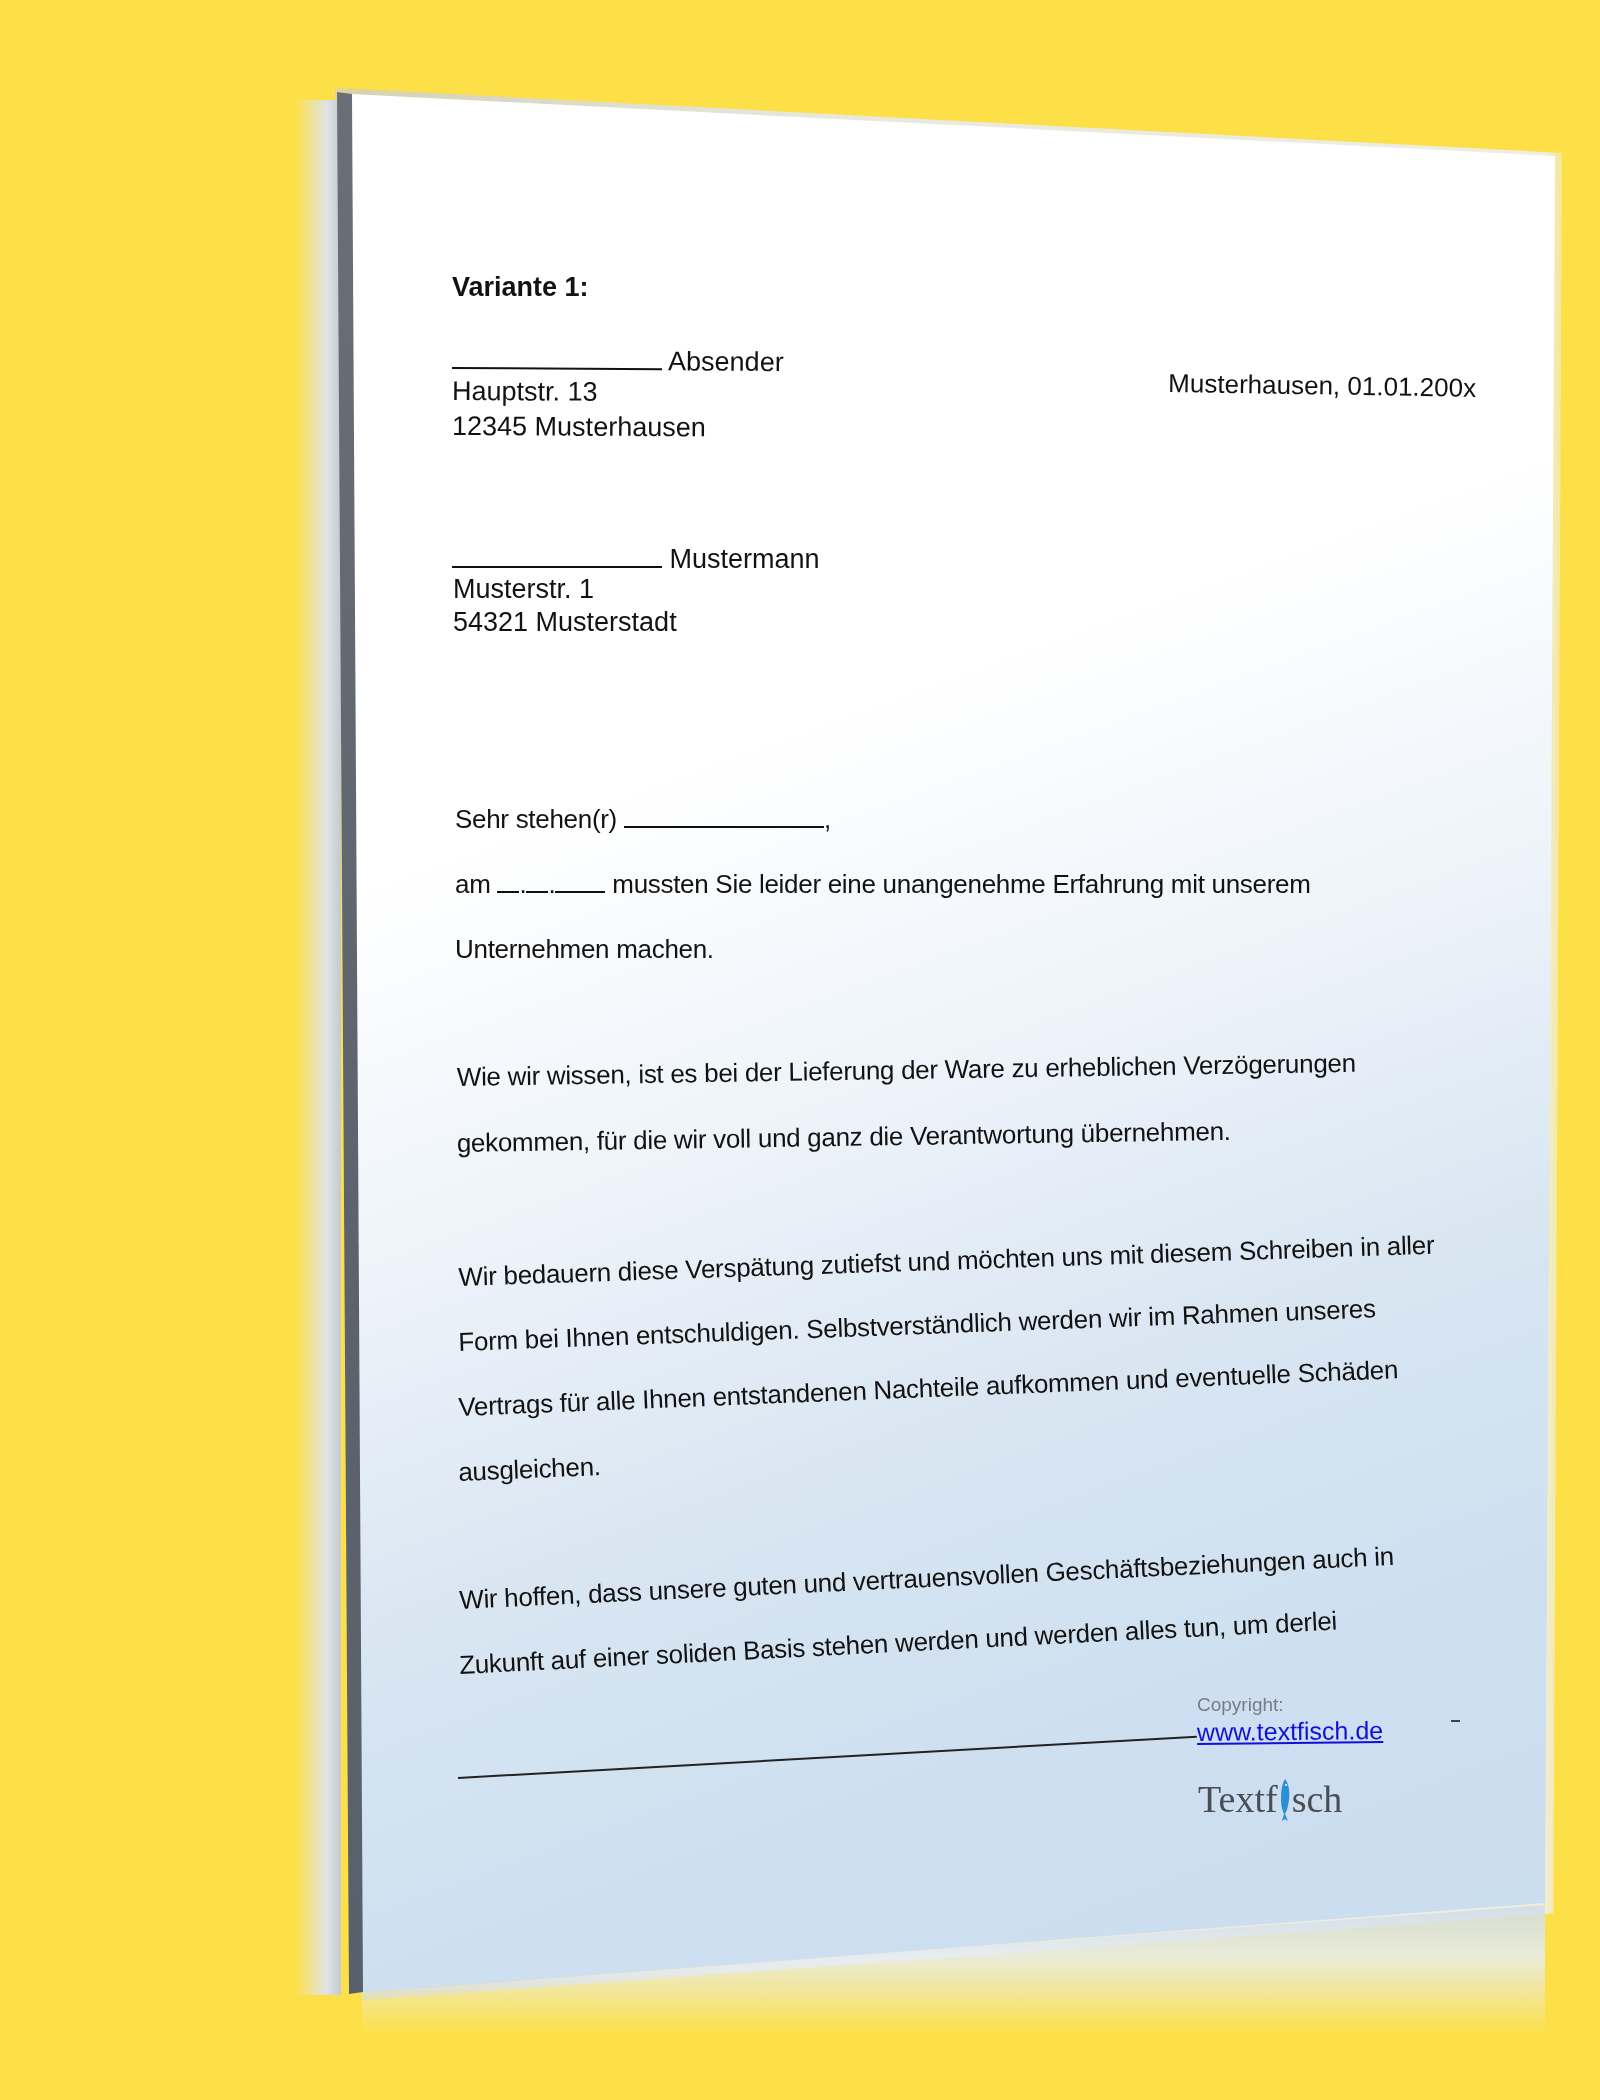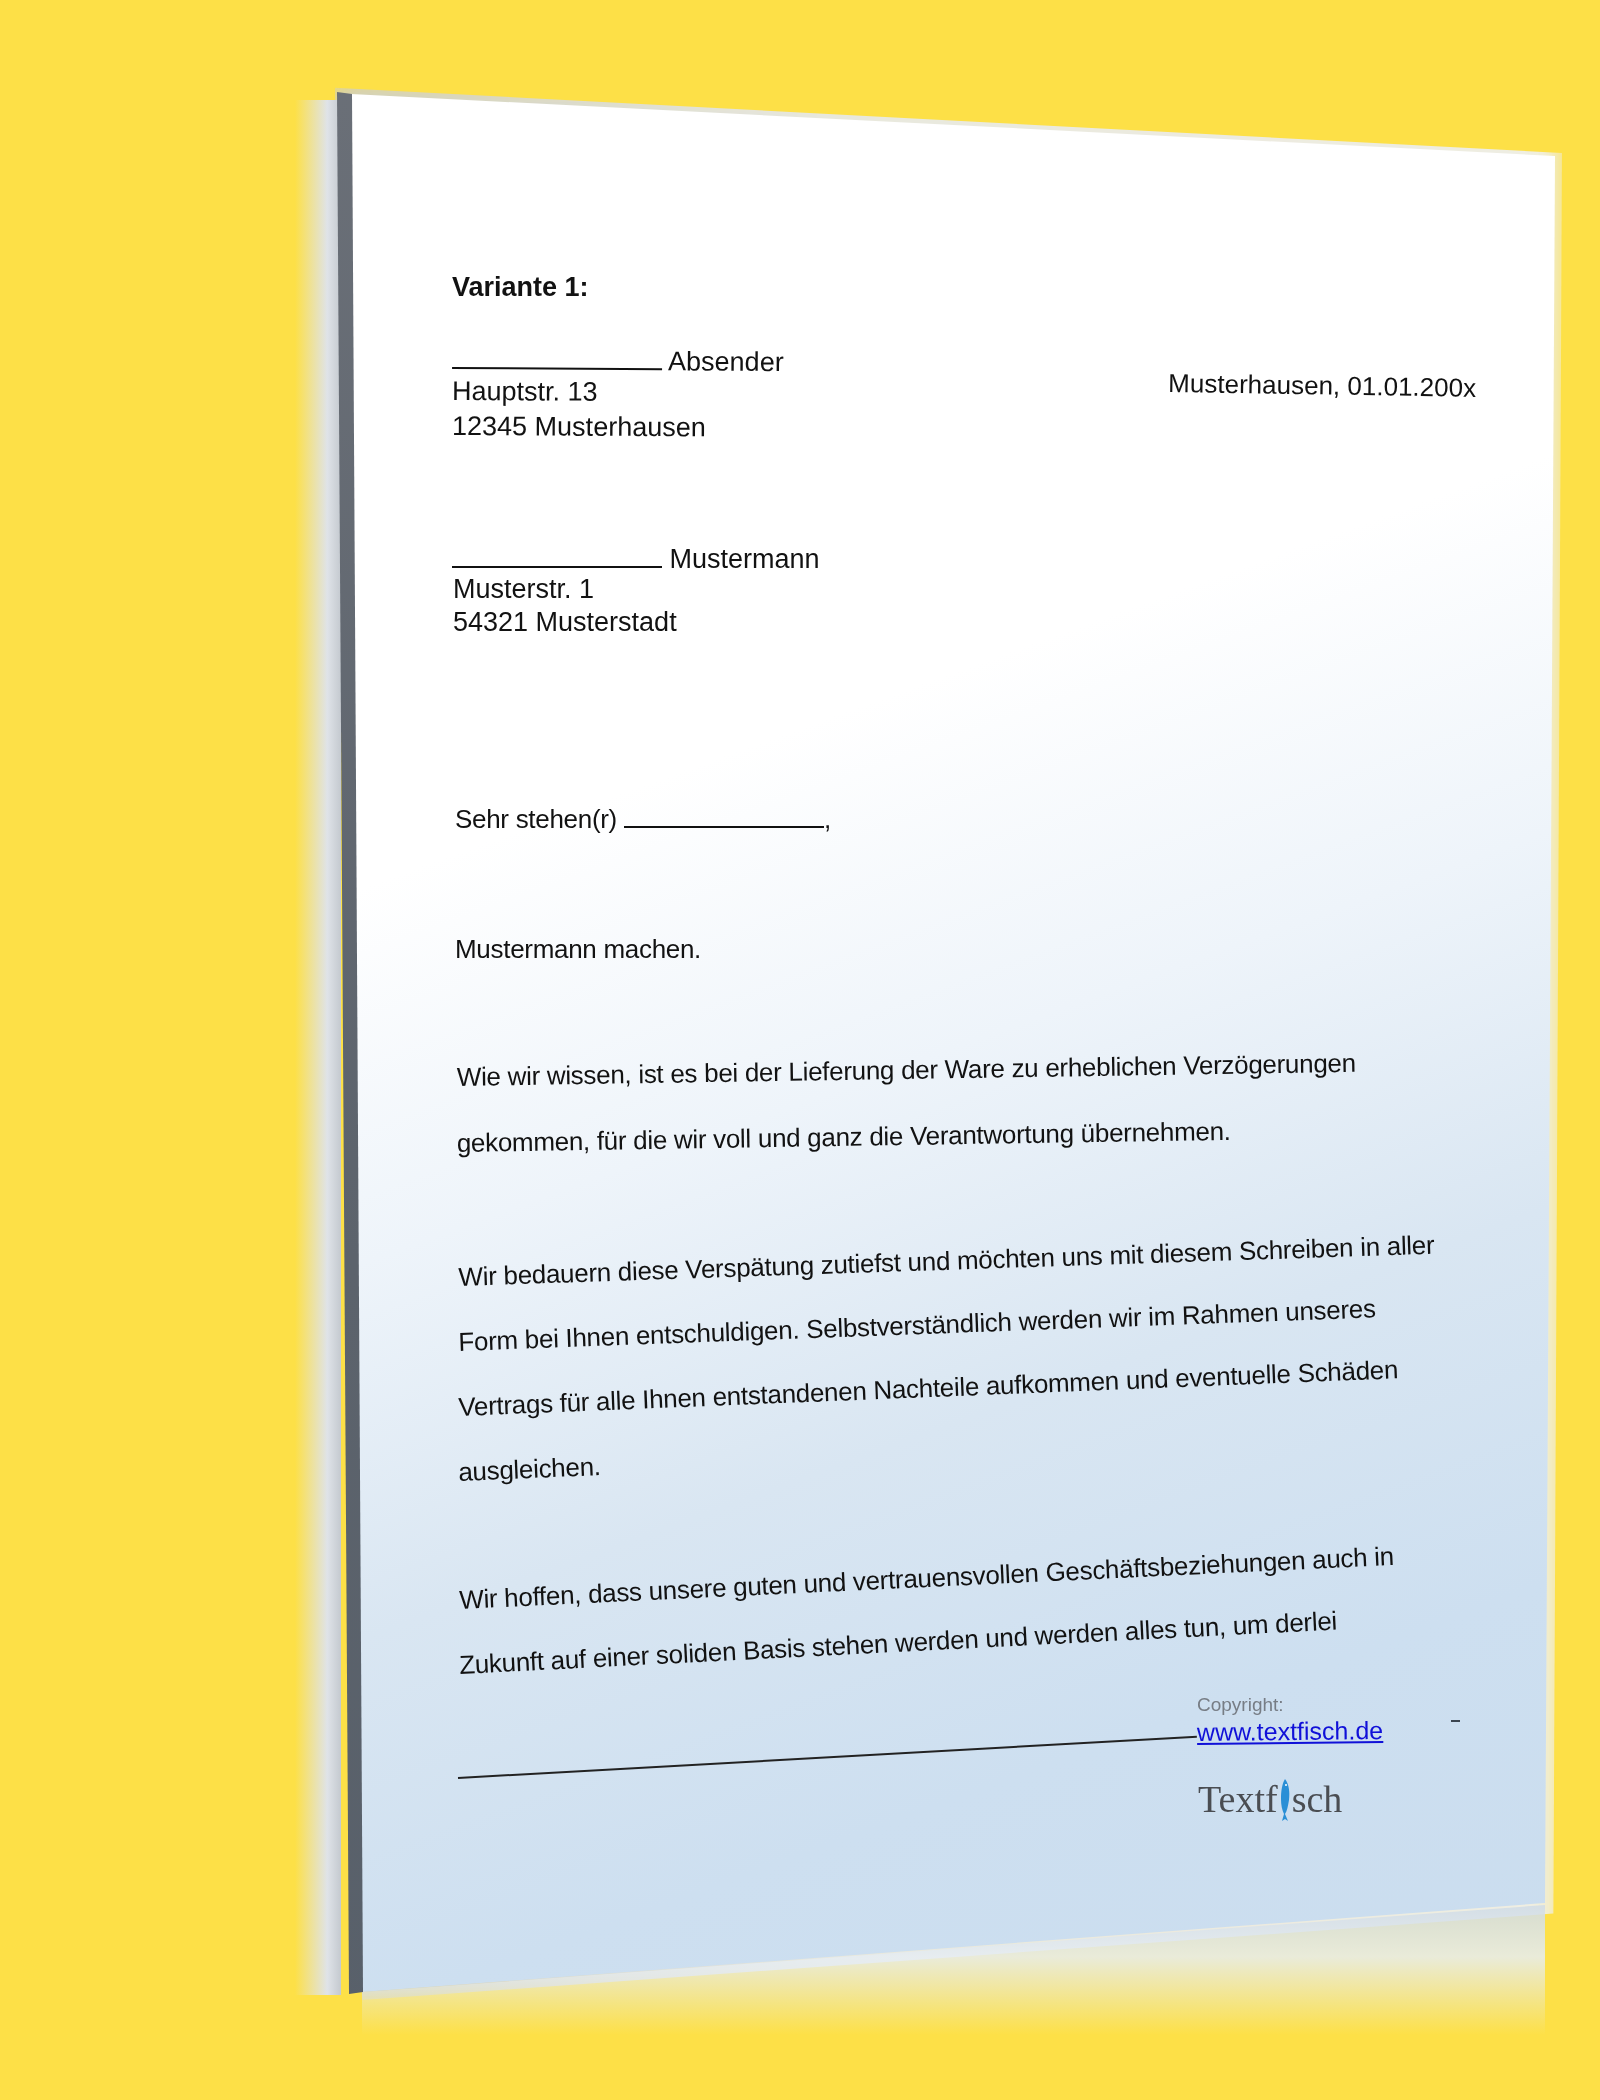--- a/index.html
+++ b/index.html
@@ -168,21 +168,26 @@
       <span>Mustermann</span>
     </div>
     <div class="txt sz27" style="left:453px; top:574px;">Musterstr. 1</div>
     <div class="txt sz27" style="left:453px; top:607px;">54321 Musterstadt</div>
 
     <div class="txt body-line" style="left:455px; top:804px;">
       <span>Sehr stehen(r)</span>
       <span class="blank" style="width:200px;"></span><span>,</span>
     </div>
 
-    <div class="txt body-line" style="left:455px; top:934px;">Mustermann machen.</div>
+    <div class="txt body-line" style="left:455px; top:869px;">
+      <span>am</span>
+      <span class="blank" style="width:22px;"></span>.<span class="blank" style="width:22px;"></span>.<span class="blank" style="width:50px;"></span>
+      <span>mussten Sie leider eine unangenehme Erfahrung mit unserem</span>
+    </div>
+    <div class="txt body-line" style="left:455px; top:934px;">Unternehmen machen.</div>
 
     <div class="txt body-line" style="left:457px; top:1062px; transform:rotate(-0.9deg);">Wie wir wissen, ist es bei der Lieferung der Ware zu erheblichen Verzögerungen</div>
     <div class="txt body-line" style="left:457px; top:1128px; transform:rotate(-0.9deg);">gekommen, für die wir voll und ganz die Verantwortung übernehmen.</div>
 
     <div class="txt body-line" style="left:459px; top:1262px; transform:rotate(-1.9deg);">Wir bedauern diese Verspätung zutiefst und möchten uns mit diesem Schreiben in aller</div>
     <div class="txt body-line" style="left:459px; top:1327px; transform:rotate(-2.1deg);">Form bei Ihnen entschuldigen. Selbstverständlich werden wir im Rahmen unseres</div>
     <div class="txt body-line" style="left:459px; top:1392px; transform:rotate(-2.3deg);">Vertrags für alle Ihnen entstandenen Nachteile aufkommen und eventuelle Schäden</div>
     <div class="txt body-line" style="left:459px; top:1457px; transform:rotate(-2.4deg);">ausgleichen.</div>
 
     <div class="txt body-line" style="left:460px; top:1585px; transform:rotate(-2.7deg);">Wir hoffen, dass unsere guten und vertrauensvollen Geschäftsbeziehungen auch in</div>

